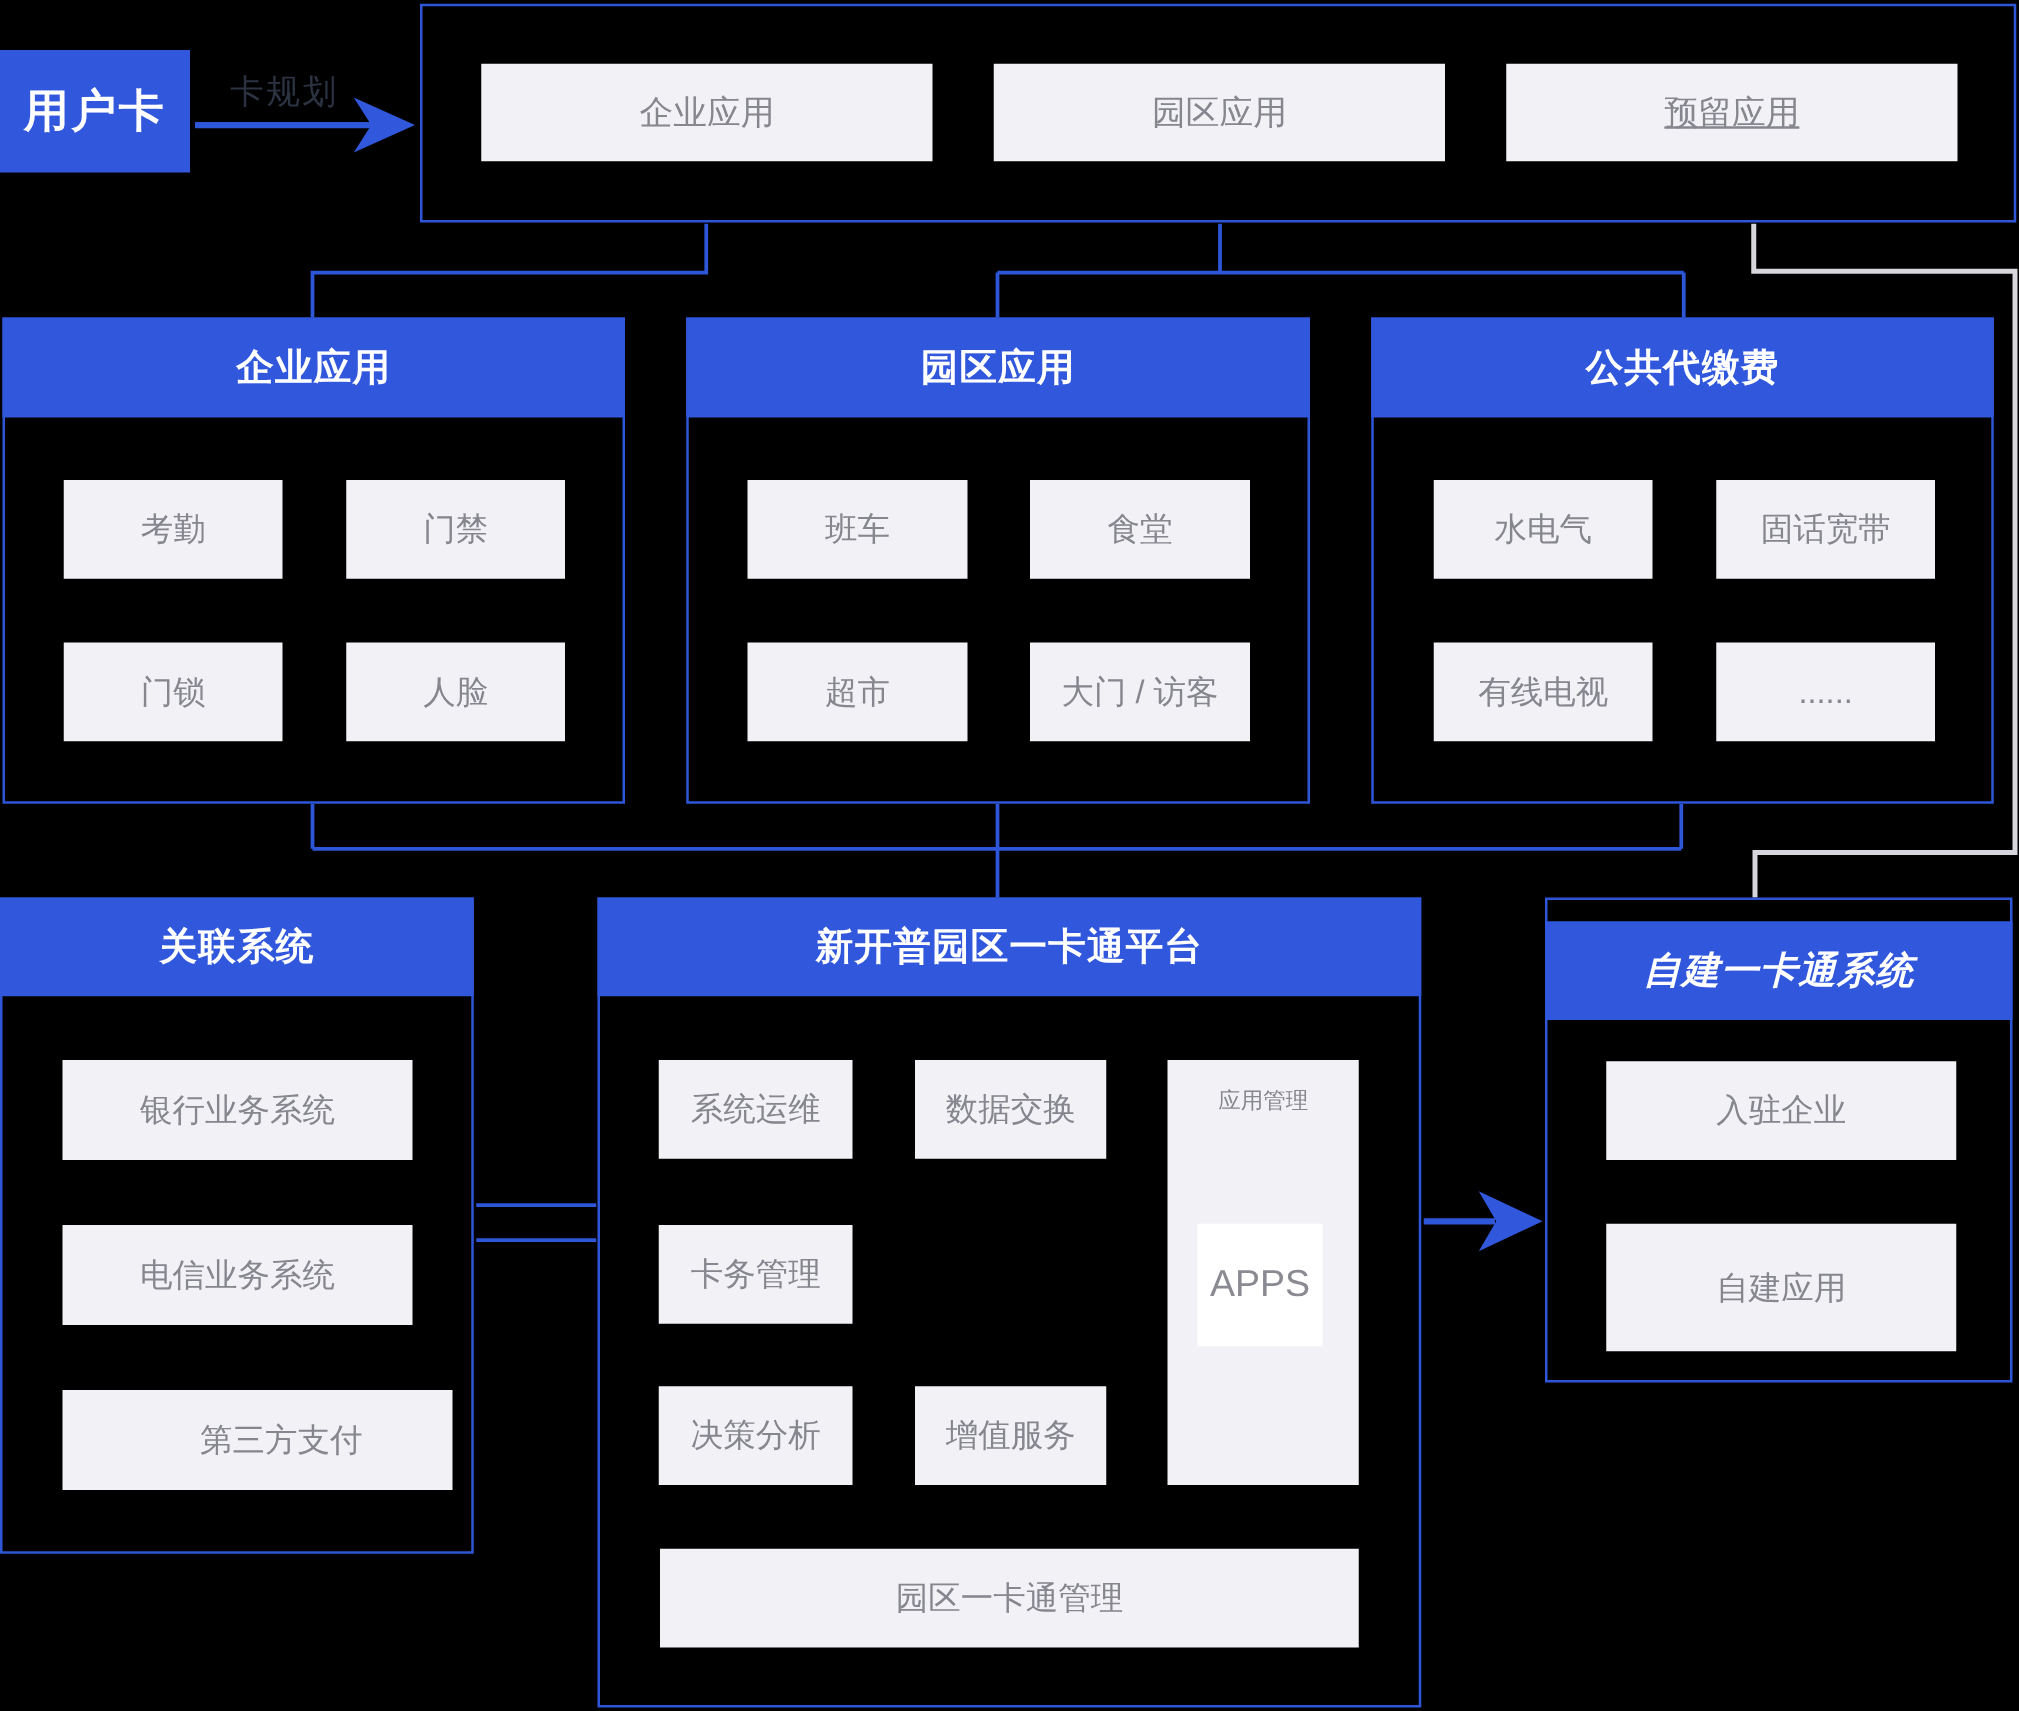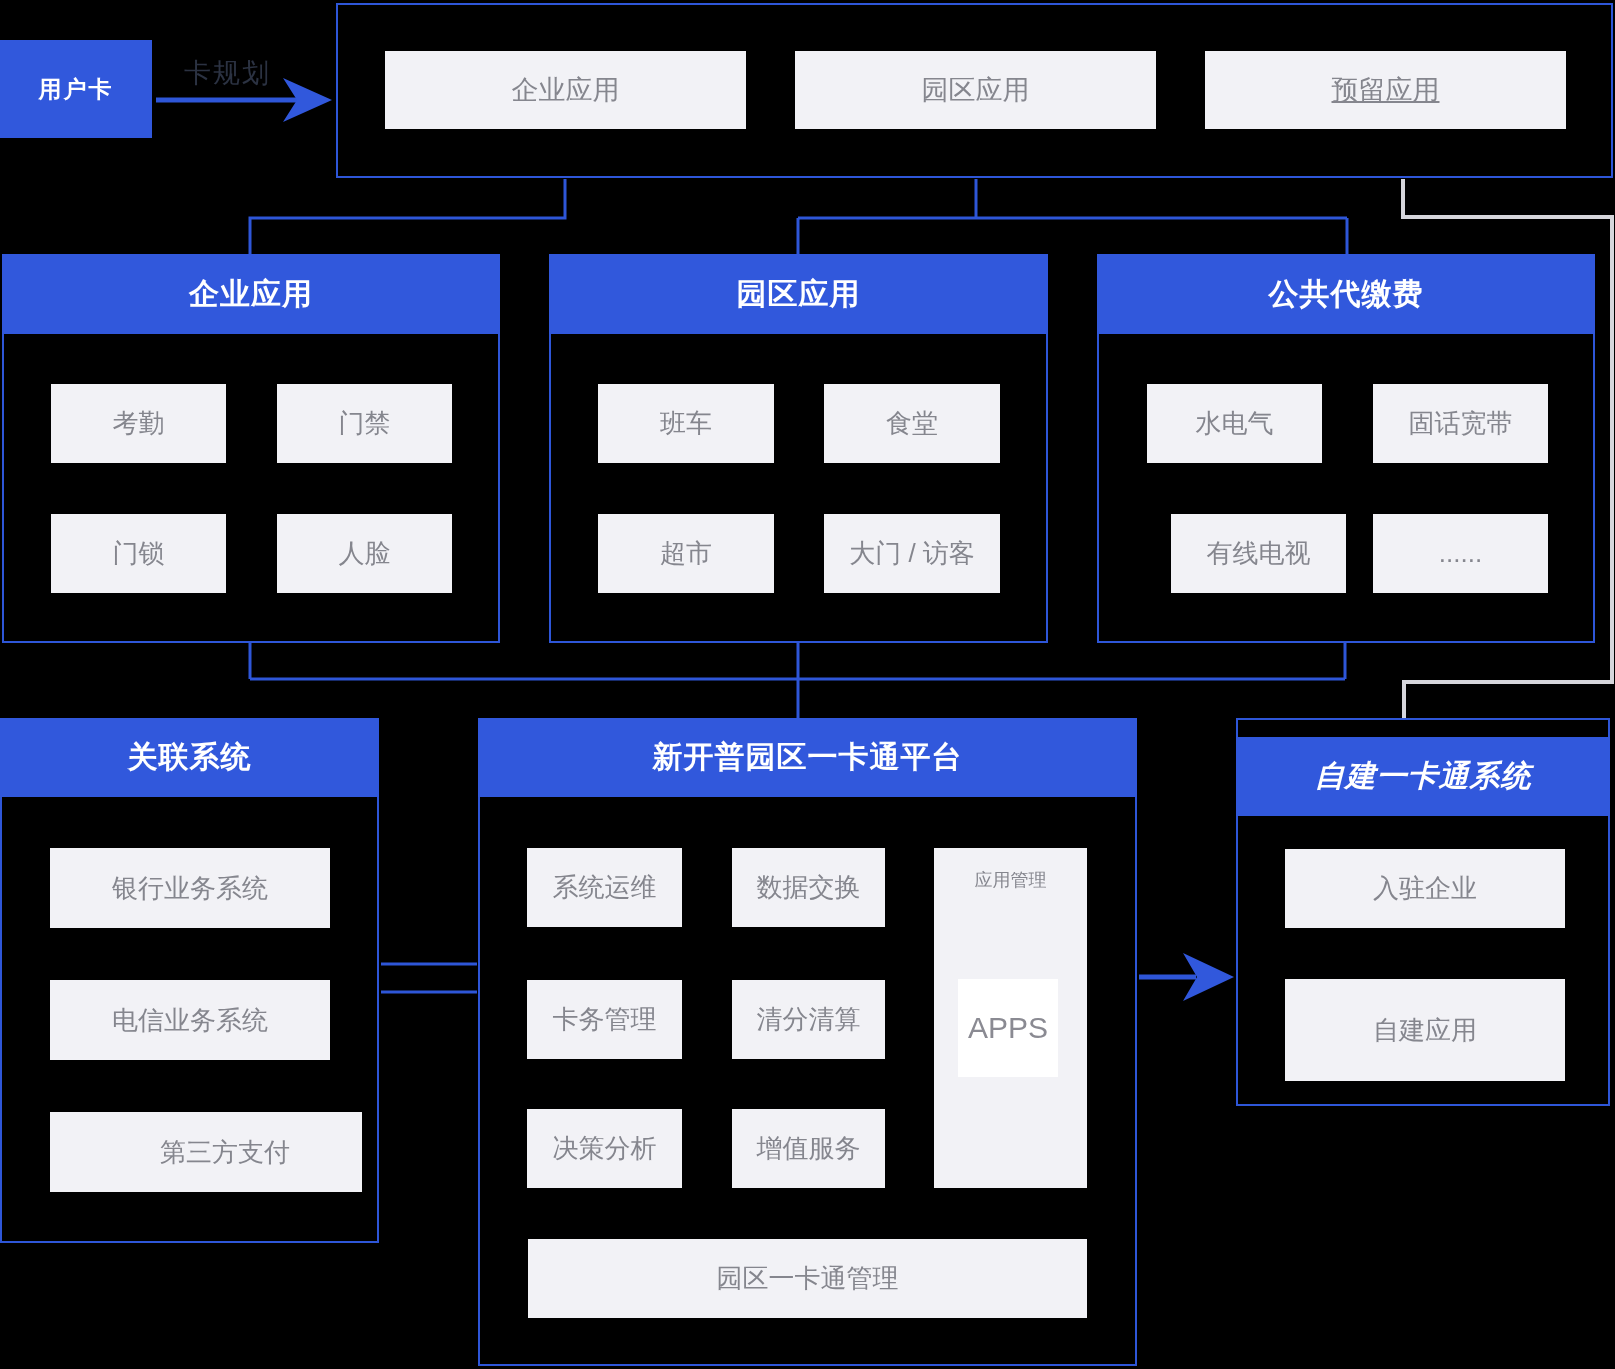--- a/index.html
+++ b/index.html
@@ -13,21 +13,21 @@
     background:#3158dc;color:#fff;display:flex;align-items:center;justify-content:center;
     font-size:30px;font-weight:bold;letter-spacing:1px;
   }
   .item{
     background:#f2f2f6;color:#85868e;display:flex;align-items:center;justify-content:center;
     font-size:26px;
   }
   .topitem{font-size:27px;}
   .bluebox{
     background:#3158dc;color:#fff;display:flex;align-items:center;justify-content:center;
-    font-size:23px;font-weight:bold;letter-spacing:2px;
+    font-size:36px;font-weight:bold;letter-spacing:2px;
   }
   .flowlabel{color:#2b3242;font-size:27px;font-weight:normal;letter-spacing:2px;}
   .tall{background:#f2f2f6;color:#85868e;}
   .tall .tlabel{display:block;text-align:center;margin-top:20px;font-size:18px;}
   .apps{background:#ffffff;color:#8a8a92;display:flex;align-items:center;justify-content:center;font-size:30px;}
   svg{position:absolute;left:0;top:0;}
 </style>
 </head>
 <body>
 
@@ -73,36 +73,35 @@
   <div class="abs hdr" style="left:549px;top:254px;width:499px;height:80px;">园区应用</div>
   <div class="abs item" style="left:598px;top:384px;width:176px;height:79px;">班车</div>
   <div class="abs item" style="left:824px;top:384px;width:176px;height:79px;">食堂</div>
   <div class="abs item" style="left:598px;top:514px;width:176px;height:79px;">超市</div>
   <div class="abs item" style="left:824px;top:514px;width:176px;height:79px;">大门 / 访客</div>
 
   <div class="abs cont" style="left:1097px;top:254px;width:498px;height:389px;"></div>
   <div class="abs hdr" style="left:1097px;top:254px;width:498px;height:80px;">公共代缴费</div>
   <div class="abs item" style="left:1147px;top:384px;width:175px;height:79px;">水电气</div>
   <div class="abs item" style="left:1373px;top:384px;width:175px;height:79px;">固话宽带</div>
-  <div class="abs item" style="left:1147px;top:514px;width:175px;height:79px;margin-left:24px;">有线电视</div>
+  <div class="abs item" style="left:1147px;top:514px;width:175px;height:79px;">有线电视</div>
   <div class="abs item" style="left:1373px;top:514px;width:175px;height:79px;">......</div>
 
   <div class="abs cont" style="left:0px;top:718px;width:379px;height:525px;"></div>
   <div class="abs hdr" style="left:0px;top:718px;width:379px;height:79px;">关联系统</div>
   <div class="abs item" style="left:50px;top:848px;width:280px;height:80px;">银行业务系统</div>
   <div class="abs item" style="left:50px;top:980px;width:280px;height:80px;">电信业务系统</div>
   <div class="abs item" style="left:50px;top:1112px;width:312px;height:80px;padding-left:38px;">第三方支付</div>
 
   <div class="abs cont" style="left:478px;top:718px;width:659px;height:648px;"></div>
   <div class="abs hdr" style="left:478px;top:718px;width:659px;height:79px;">新开普园区一卡通平台</div>
   <div class="abs item" style="left:527px;top:848px;width:155px;height:79px;">系统运维</div>
   <div class="abs item" style="left:527px;top:980px;width:155px;height:79px;">卡务管理</div>
   <div class="abs item" style="left:527px;top:1109px;width:155px;height:79px;">决策分析</div>
   <div class="abs item" style="left:732px;top:848px;width:153px;height:79px;">数据交换</div>
-  <div class="abs item" style="left:732px;top:980px;width:153px;height:79px;">清分清算</div>
   <div class="abs item" style="left:732px;top:1109px;width:153px;height:79px;">增值服务</div>
   <div class="abs tall" style="left:934px;top:848px;width:153px;height:340px;">
     <span class="tlabel">应用管理</span>
   </div>
   <div class="abs apps" style="left:958px;top:979px;width:100px;height:98px;">APPS</div>
   <div class="abs item" style="left:528px;top:1239px;width:559px;height:79px;">园区一卡通管理</div>
 
   <div class="abs cont" style="left:1236px;top:718px;width:374px;height:388px;"></div>
   <div class="abs hdr" style="left:1236px;top:737px;width:374px;height:79px;font-style:italic;">自建一卡通系统</div>
   <div class="abs item" style="left:1285px;top:849px;width:280px;height:79px;">入驻企业</div>

